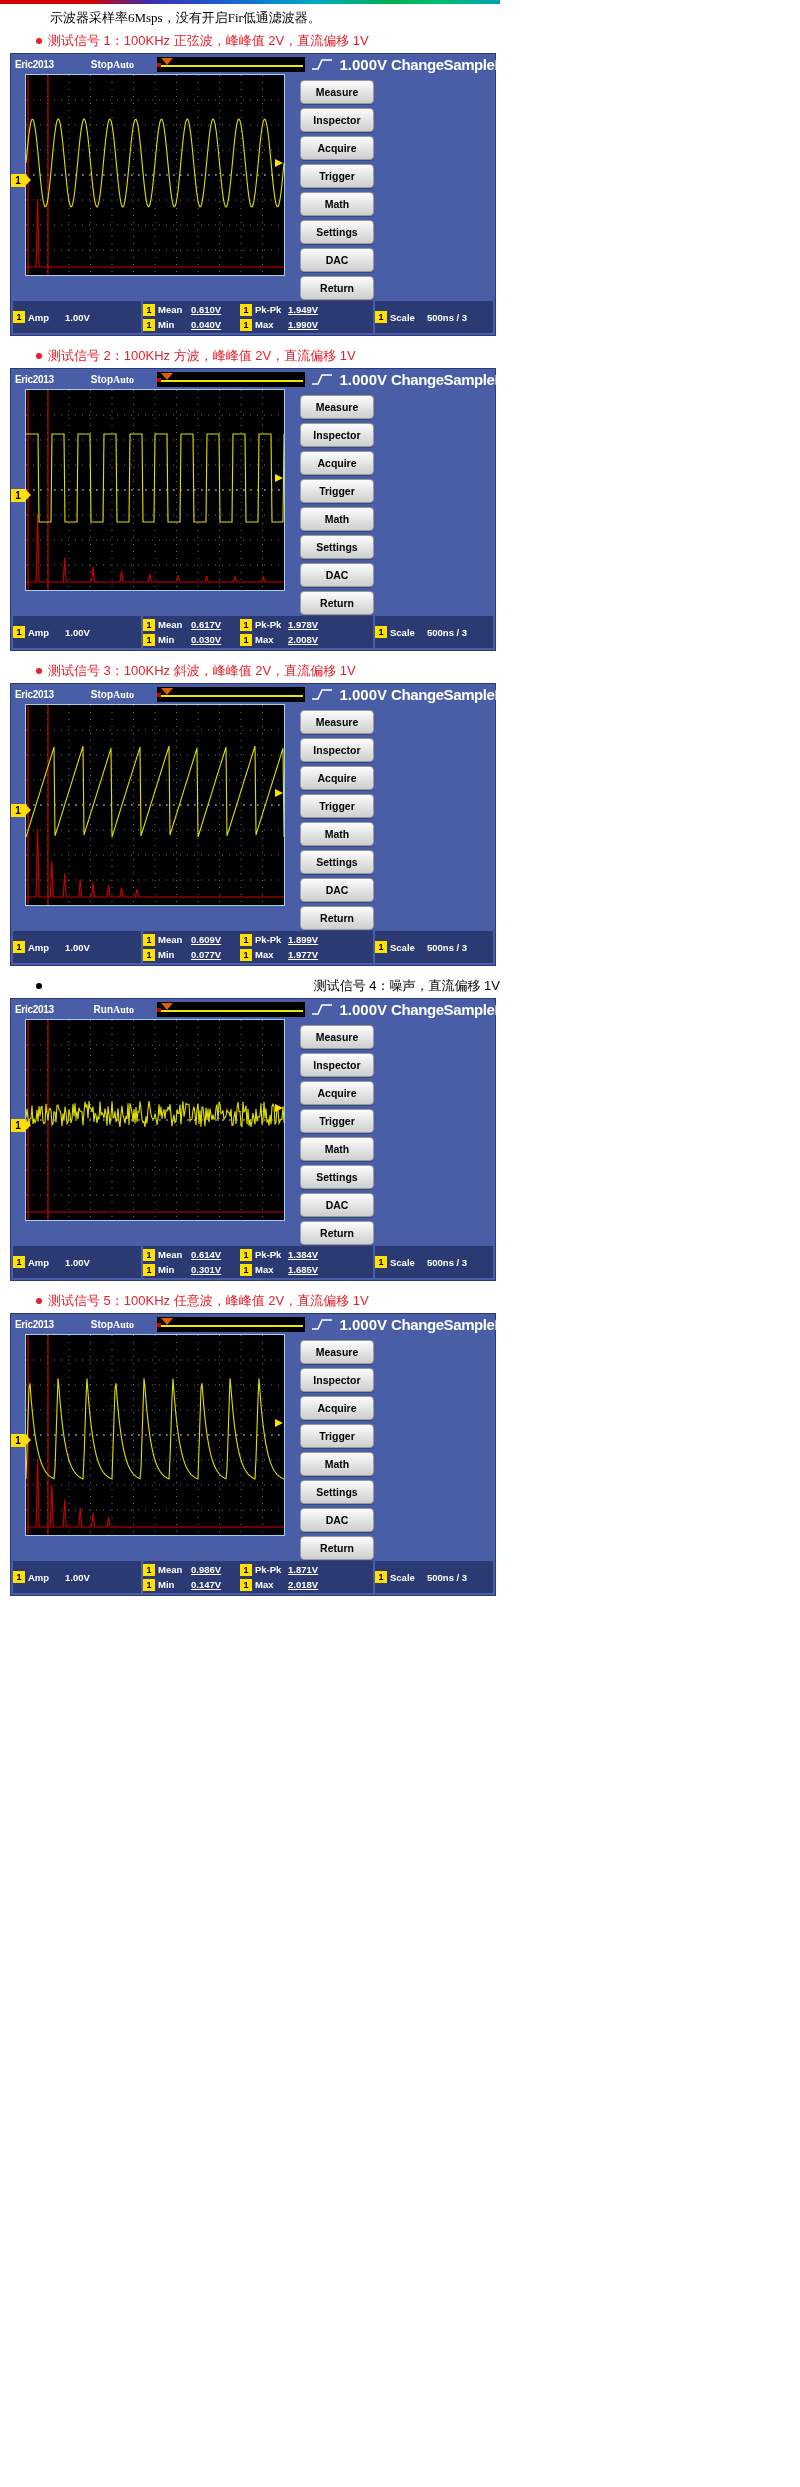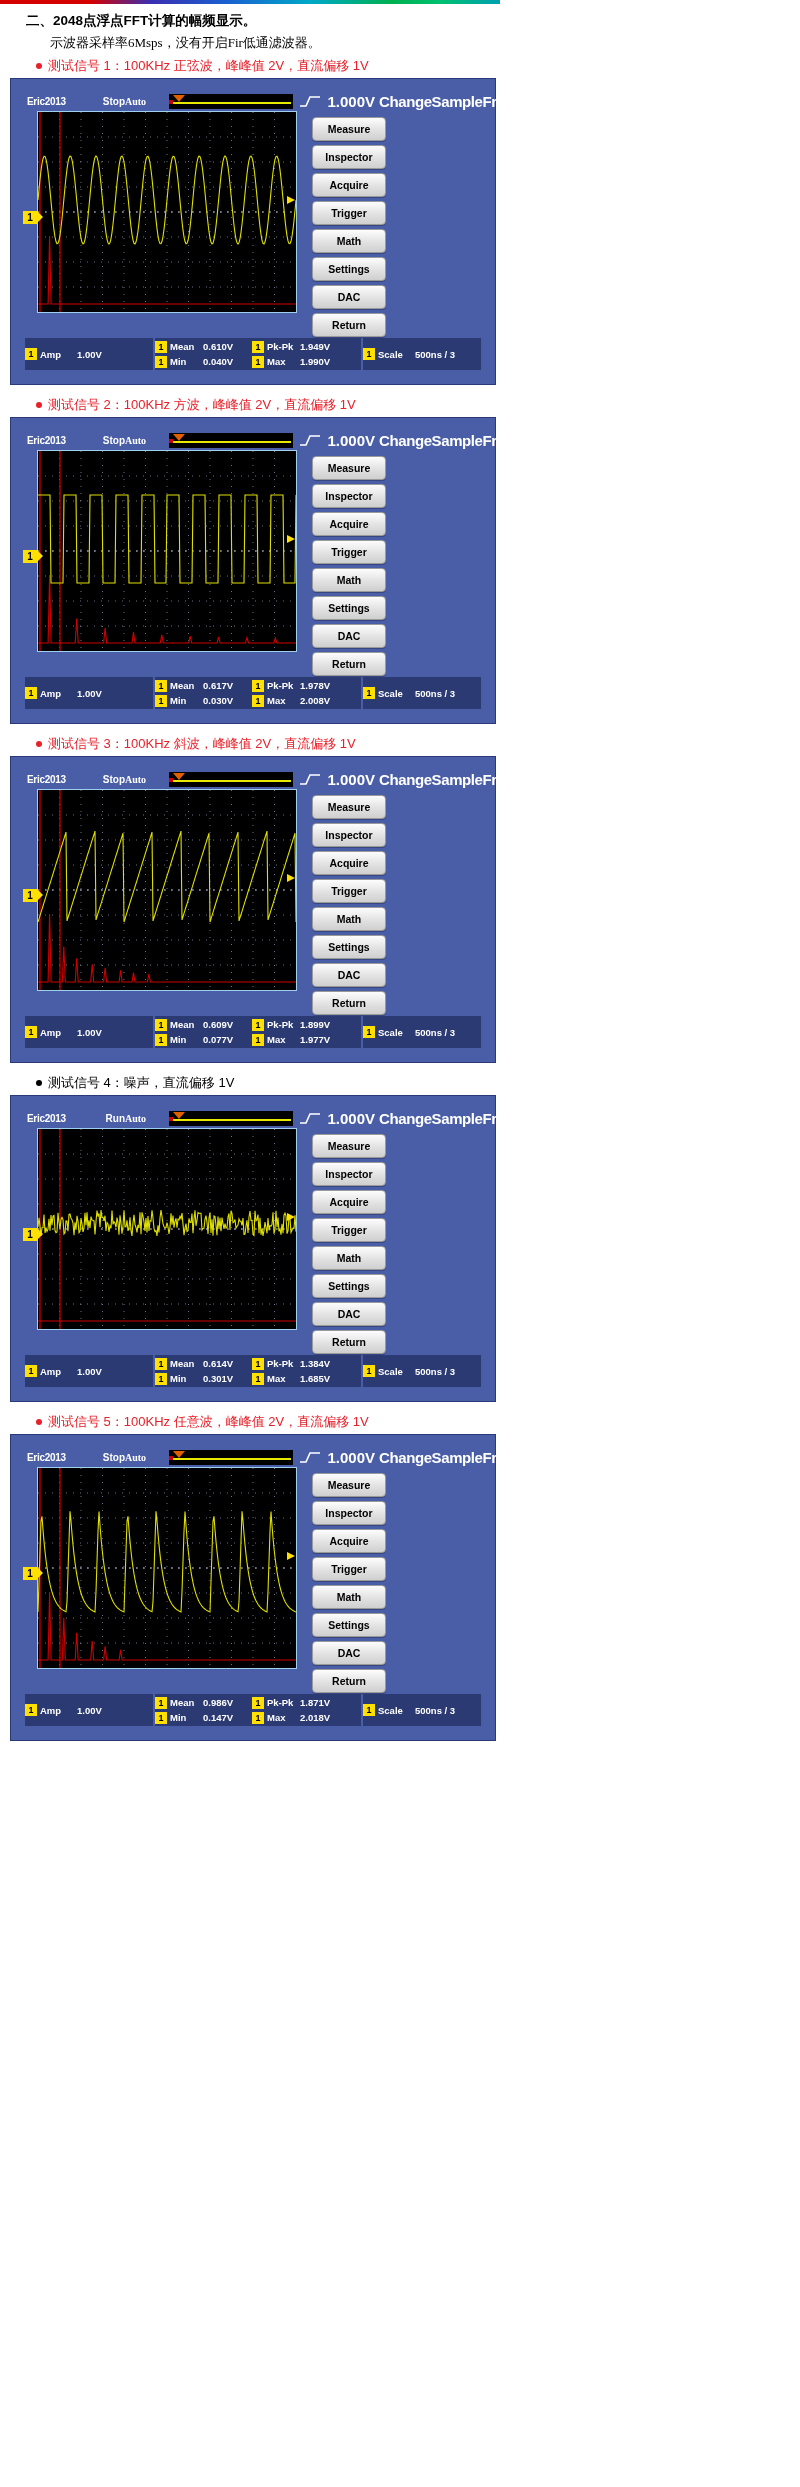--- a/index.html
+++ b/index.html
@@ -8,25 +8,25 @@
 
   
   .topbar{height:4px;width:500px;
     background:linear-gradient(to right,#d40000 0%,#d40000 18%,#3a2fb0 30%,#1a5fd0 45%,#00a8c8 62%,#00b050 78%,#00c070 88%,#00a0b0 100%);}
   .topbar2{height:1px;width:500px;background:#ffffff;}
 
   .heading{font-size:13.5px;font-weight:bold;color:#000;margin:7px 0 0 26px;letter-spacing:0px;}
   .subline{font-size:13px;color:#000;margin:4px 0 0 50px;font-family:"Liberation Serif",serif;}
   .bullet-line{font-size:13px;color:#e8202a;margin:5px 0 3px 36px;display:flex;align-items:center;gap:6px;}
   .bullet-line .dot{width:6px;height:6px;border-radius:50%;background:#e8202a;display:inline-block;flex:0 0 auto;}
-  .bullet-line.blk{color:#000;}
+  .bullet-line.blk{color:#000;justify-content:space-between;}
 
   
   .scope{width:486px;margin:0 0 0 10px;background:#4a5ea8;border:1px solid #2a3a78;
-         box-sizing:border-box;position:relative;padding:12px;}
+         box-sizing:border-box;position:relative;padding:0;}
   .scope-top{height:20px;display:flex;align-items:center;color:#fff;font-size:10px;
              font-family:"Liberation Sans",sans-serif;font-weight:bold;padding:0 0 0 4px;gap:0;}
   .st-name{width:56px;letter-spacing:-0.3px;}
   .st-run{width:42px;text-align:right;}
   .st-auto{width:44px;font-family:Liberation Serif, serif;}
   .st-pos{flex:1 1 auto;height:15px;background:#000;position:relative;margin-right:4px;}
   .st-pos .ybar{position:absolute;left:2px;right:2px;top:8px;height:2px;background:#e8e800;}
   .st-pos .marker{position:absolute;top:6px;width:4px;height:4px;background:#d00000;}
   .st-pos .tri{position:absolute;left:4px;top:1px;width:0;height:0;
       border-left:6px solid transparent;border-right:6px solid transparent;border-top:7px solid #e06000;}
@@ -52,33 +52,32 @@
   .mcol{display:flex;flex-direction:column;justify-content:center;gap:1px;}
   .mrow{display:flex;align-items:center;gap:3px;height:14px;}
   .mtag{width:12px;height:12px;background:#ffe000;color:#000;font-size:9px;font-weight:bold;
         text-align:center;line-height:12px;flex:0 0 auto;}
   .mlab{color:#fff;font-size:9.5px;font-weight:bold;width:34px;}
   .mval{color:#fff;font-size:9.5px;font-weight:bold;width:44px;}
   .m-left{width:128px;background:#2b3a72;}
   .m-mid{flex:1 1 auto;background:#2b3a72;}
   .m-right{width:118px;background:#2b3a72;}
   .mlab-w{width:30px;}
-  .mval-w{width:46px;}
+  .mval-w{width:46px;text-decoration:underline;}
 
   .scope-gap{height:6px;}
 </style>
 </head>
 <body>
 
 <div class="page">
 
   <div class="topbar"></div>
   <div class="topbar2"></div>
 
-  <div class="heading">二、2048点浮点FFT计算的幅频显示。</div>
   <div class="subline">示波器采样率6Msps，没有开启Fir低通滤波器。</div>
 
   <div id="scopes">
       <div>
         <div class="bullet-line">
           <span class="dot"></span>
           <span>测试信号 1：100KHz 正弦波，峰峰值 2V，直流偏移 1V</span>
         </div>
         <div class="scope">
           <div class="scope-top">

